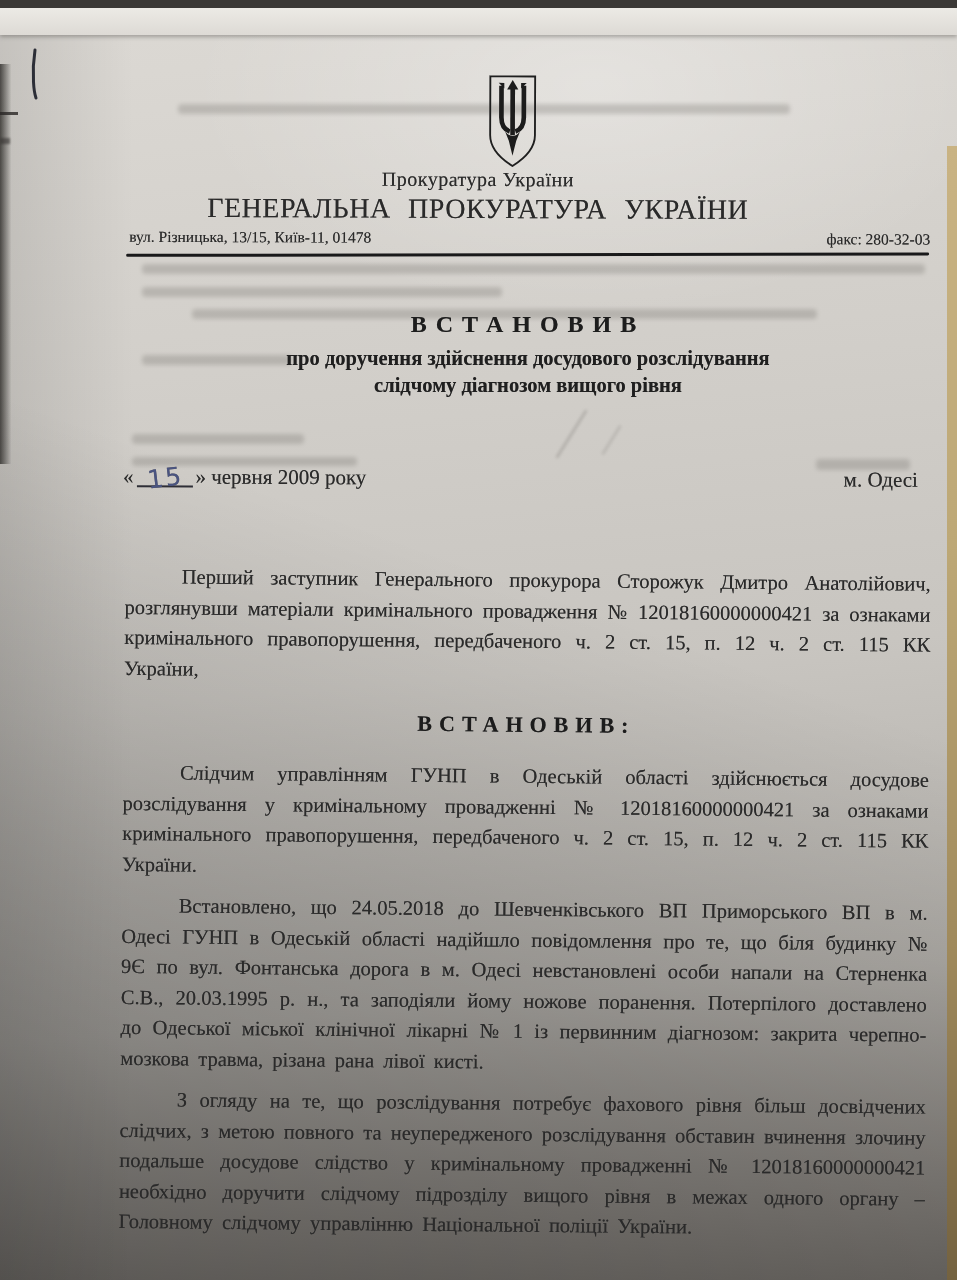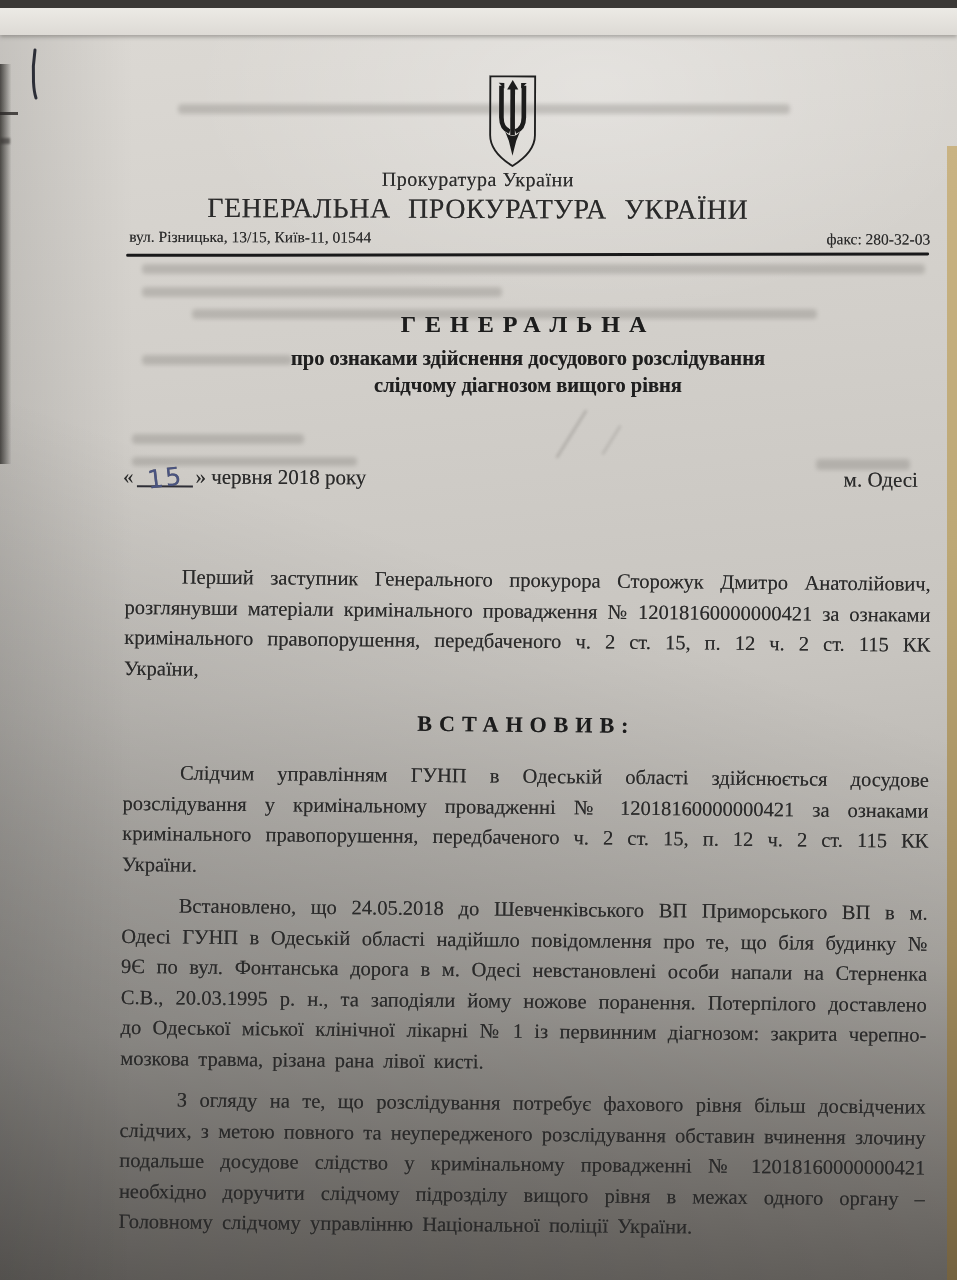--- a/index.html
+++ b/index.html
@@ -110,37 +110,37 @@
         </g>
         <path d="M30 7 L36 17 H24 Z" fill="#1c1c1c"></path>
         <path d="M15 10 H21 V16 Z" fill="#1c1c1c"></path>
         <path d="M45 10 H39 V16 Z" fill="#1c1c1c"></path>
         <path d="M22 62 Q30 72 38 62 L34 72 Q32 80 30 88 Q28 80 26 72 Z" fill="#1c1c1c"></path>
       </svg>
     </div>
     <div class="agency-small txt">Прокуратура України</div>
     <div class="agency-main txt">ГЕНЕРАЛЬНА  ПРОКУРАТУРА УКРАЇНИ</div>
     <div class="addr-row">
-      <span class="txt">вул. Різницька, 13/15, Київ-11, 01544</span>
+      <span class="txt">вул. Різницька, 13/15, Київ-11, 01478</span>
       <span class="txt">факс: 280-32-03</span>
     </div>
     <div class="head-rule"></div>
   </div>
 
   <div class="title-block">
-    <div class="doc-title txt">ГЕНЕРАЛЬНА</div>
+    <div class="doc-title txt">ВСТАНОВИВ</div>
     <div class="doc-subtitle txt">
-      <div>про ознаками здійснення досудового розслідування</div>
+      <div>про доручення здійснення досудового розслідування</div>
       <div>слідчому діагнозом вищого рівня</div>
     </div>
   </div>
 
   <div class="date-row">
     <span class="txt">
-      <span>«</span><span class="day-slot"><span class="hand">15</span></span><span>» червня 2018 року</span>
+      <span>«</span><span class="day-slot"><span class="hand">15</span></span><span>» червня 2009 року</span>
     </span>
     <span class="txt">м. Одесі</span>
   </div>
 
   <div class="body-block">
     <p>Перший заступник Генерального прокурора Сторожук Дмитро Анатолійович, розглянувши матеріали кримінального провадження № 12018160000000421 за ознаками кримінального правопорушення, передбаченого ч. 2 ст. 15, п. 12 ч. 2 ст. 115 КК України,</p>
     <div class="verdict txt">ВСТАНОВИВ:</div>
     <p>Слідчим управлінням ГУНП в Одеській області здійснюється досудове розслідування у кримінальному провадженні № 12018160000000421 за ознаками кримінального правопорушення, передбаченого ч. 2 ст. 15, п. 12 ч. 2 ст. 115 КК України.</p>
     <p>Встановлено, що 24.05.2018 до Шевченківського ВП Приморського ВП в м. Одесі ГУНП в Одеській області надійшло повідомлення про те, що біля будинку № 9Є по вул. Фонтанська дорога в м. Одесі невстановлені особи напали на Стерненка С.В., 20.03.1995 р. н., та заподіяли йому ножове поранення. Потерпілого доставлено до Одеської міської клінічної лікарні № 1 із первинним діагнозом: закрита черепно-мозкова травма, різана рана лівої кисті.</p>
     <p>З огляду на те, що розслідування потребує фахового рівня більш досвідчених слідчих, з метою повного та неупередженого розслідування обставин вчинення злочину подальше досудове слідство у кримінальному провадженні № 12018160000000421 необхідно доручити слідчому підрозділу вищого рівня в межах одного органу – Головному слідчому управлінню Національної поліції України.</p>

